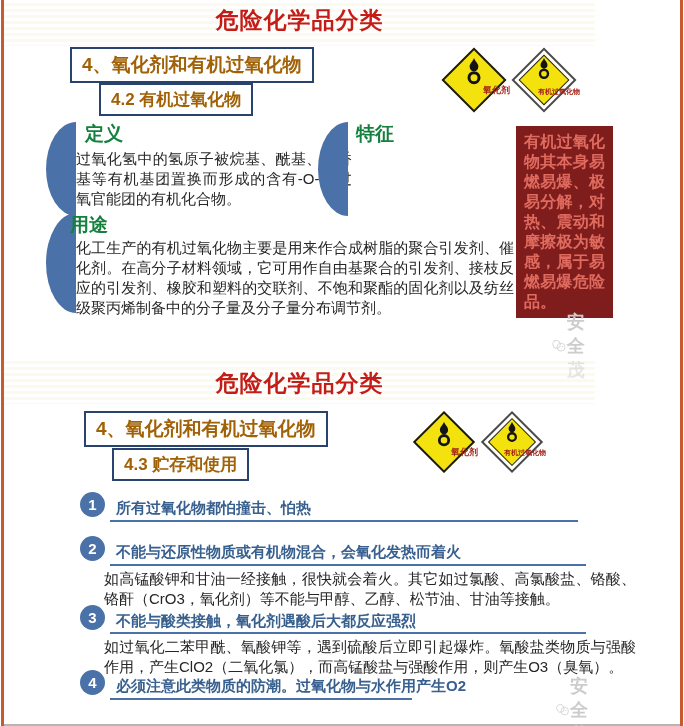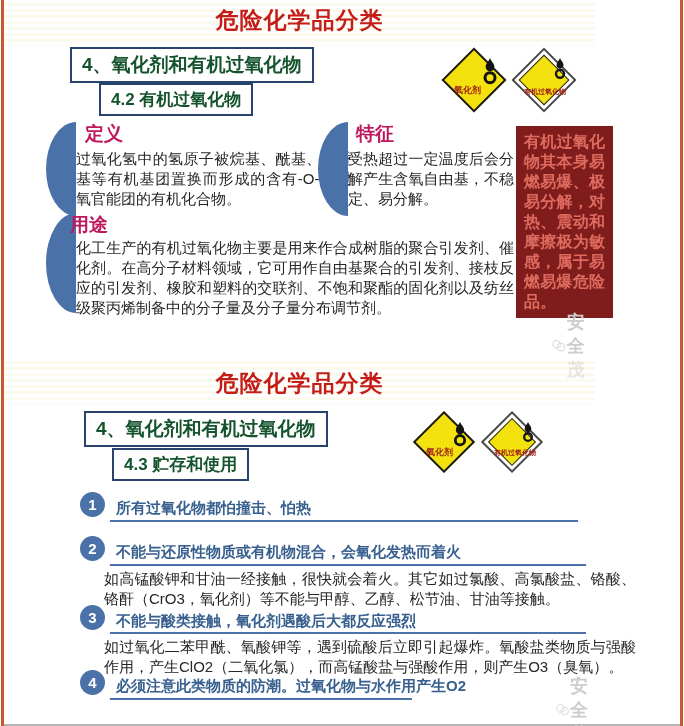--- a/index.html
+++ b/index.html
@@ -19,47 +19,47 @@
   .panel{position:absolute;left:0;width:599px;}
   #p1{top:0;height:348px;}
   #p2{top:348px;height:378px;}
   .ptitle{
     position:absolute;left:0;top:5px;width:100%;margin:0;text-align:center;
     font-size:23px;font-weight:bold;color:#c41d17;letter-spacing:1px;
   }
   #p2 .ptitle{top:20px;}
   .secbox{
     position:absolute;background:#fff;border:2px solid #27436e;
-    padding:3px 10px;font-weight:bold;color:#14532d;white-space:nowrap;
+    padding:3px 10px;font-weight:bold;color:#a16207;white-space:nowrap;
   }
   .secbox.lvl1{font-size:19px;}
   .secbox.lvl2{font-size:17px;border-width:2px;}
   
   .sign{position:absolute;width:72px;height:72px;}
   .dsq{
     position:absolute;left:50%;top:50%;width:46px;height:46px;
     transform:translate(-50%,-50%) rotate(45deg);
     background:#f3e20e;border:2px solid #1a1a1a;box-sizing:border-box;
   }
   .dsq.double{background:#ffffff;border:2px solid #4a4a4a;padding:3px;}
   .dsq.double .inner{width:100%;height:100%;background:#f3e20e;border:1px solid #222;box-sizing:border-box;}
-  .scontent{position:absolute;left:16px;top:0;width:100%;height:100%;text-align:left;}
+  .scontent{position:absolute;left:0;top:0;width:100%;height:100%;text-align:right;}
   .scontent svg{position:absolute;left:50%;transform:translateX(-50%);top:13px;}
   .slabel{
     position:absolute;left:0;width:100%;top:42px;
     font-weight:bold;color:#a32218;line-height:1;
   }
   .slabel.big{font-size:9px;}
   .slabel.small{font-size:7px;top:44px;}
   
   .semi{
     position:absolute;width:30px;background:#4a72a8;
     border-radius:100% 0 0 100% / 50% 0 0 50%;
   }
-  .bhead{position:absolute;margin:0;font-size:19px;font-weight:bold;color:#be185d;}
+  .bhead{position:absolute;margin:0;font-size:19px;font-weight:bold;color:#15803d;}
   .bbody{position:absolute;font-size:15px;line-height:20px;color:#262626;text-align:justify;}
   .hbox{
     position:absolute;left:516px;top:126px;width:81px;
     background:#7f1d1d;padding:6px 8px;
     font-size:16px;font-weight:bold;line-height:20px;color:#df6a5e;text-align:justify;
   }
   
   .numc{
     position:absolute;width:25px;height:25px;border-radius:50%;background:#4a72a8;
     color:#fff;font-size:15px;font-weight:bold;
@@ -114,21 +114,20 @@
         <div class="slabel small">有机过氧化物</div>
       </div>
     </div>
 
     <div class="semi" style="left:46px;top:122px;height:94px;"></div>
     <h2 class="bhead" style="left:85px;top:121px;">定义</h2>
     <div class="bbody" style="left:76px;top:149px;width:276px;">过氧化氢中的氢原子被烷基、酰基、芳香基等有机基团置换而形成的含有-O-O-过氧官能团的有机化合物。</div>
 
     <div class="semi" style="left:318px;top:122px;height:94px;"></div>
     <h2 class="bhead" style="left:356px;top:121px;">特征</h2>
-    <div class="bbody" style="left:348px;top:149px;width:166px;">受热超过一定温度后会分解产生含氧自由基，不稳定、易分解。</div>
 
     <div class="hbox">有机过氧化物其本身易燃易爆、极易分解，对热、震动和摩擦极为敏感，属于易燃易爆危险品。</div>
 
     <div class="semi" style="left:46px;top:213px;height:100px;"></div>
     <h2 class="bhead" style="left:70px;top:212px;">用途</h2>
     <div class="bbody" style="left:76px;top:238px;width:438px;">化工生产的有机过氧化物主要是用来作合成树脂的聚合引发剂、催化剂。在高分子材料领域，它可用作自由基聚合的引发剂、接枝反应的引发剂、橡胶和塑料的交联剂、不饱和聚酯的固化剂以及纺丝级聚丙烯制备中的分子量及分子量分布调节剂。</div>
 
     <div class="wm" style="left:552px;top:310px;">
       <svg width="26" height="22" viewBox="0 0 26 22">
         <ellipse cx="8" cy="8" rx="6.5" ry="7" fill="none" stroke="#d4d4d4" stroke-width="1.6" transform="rotate(-18 8 8)"></ellipse>

